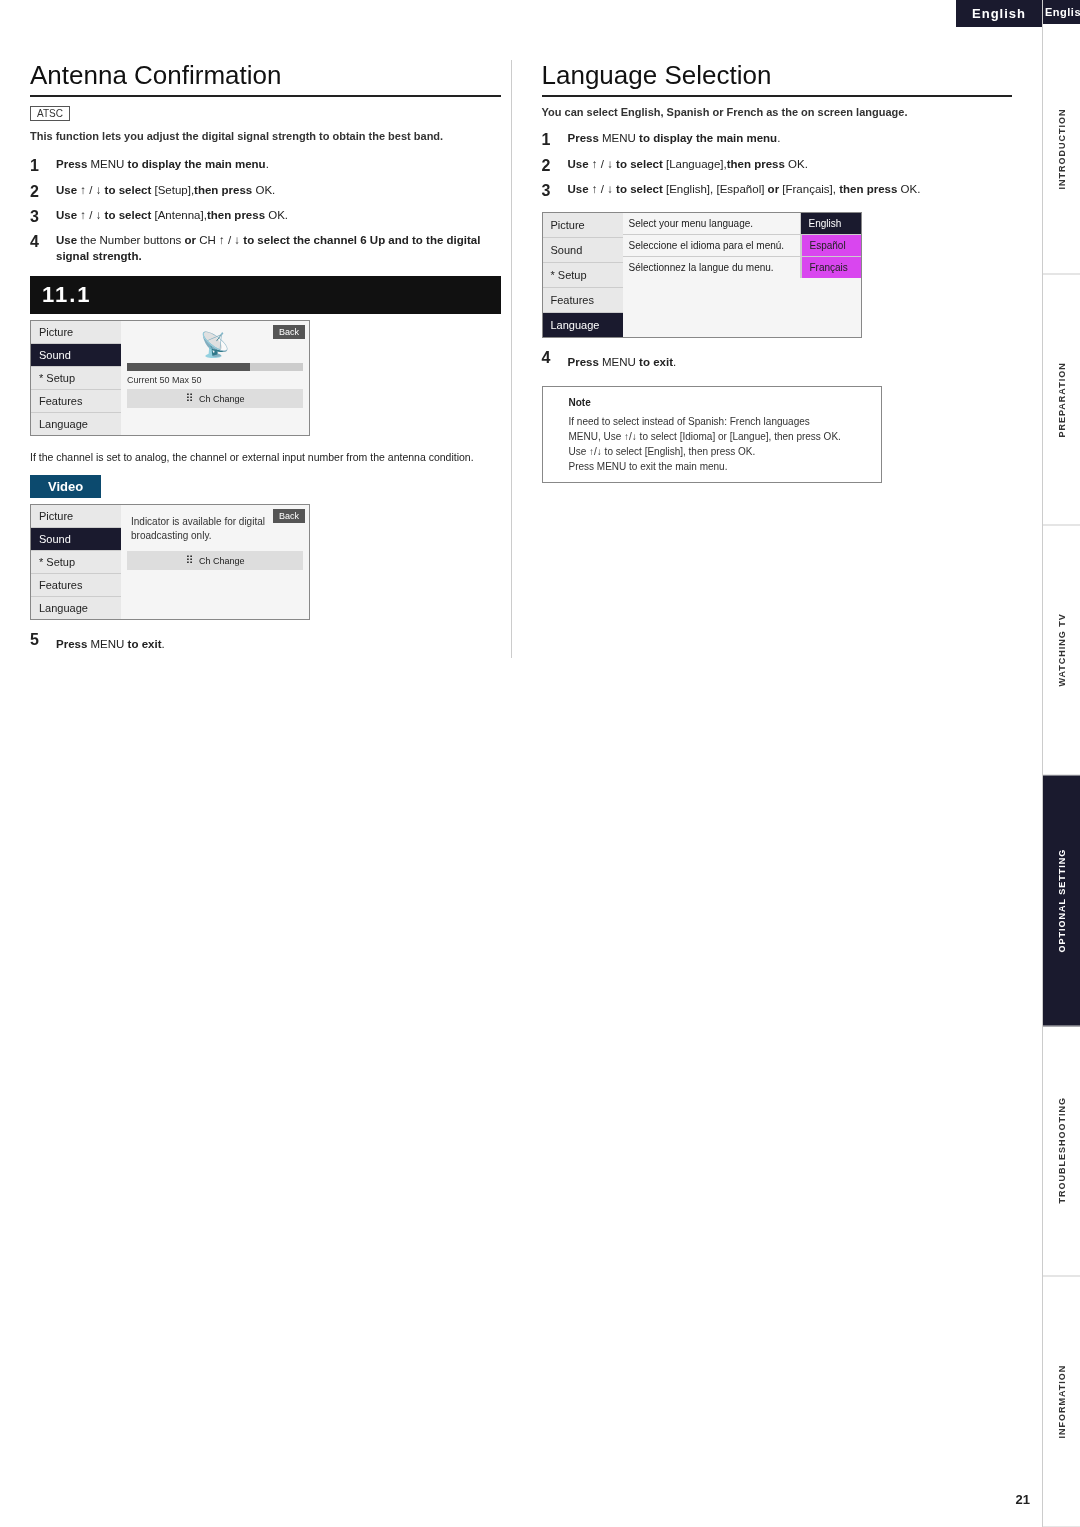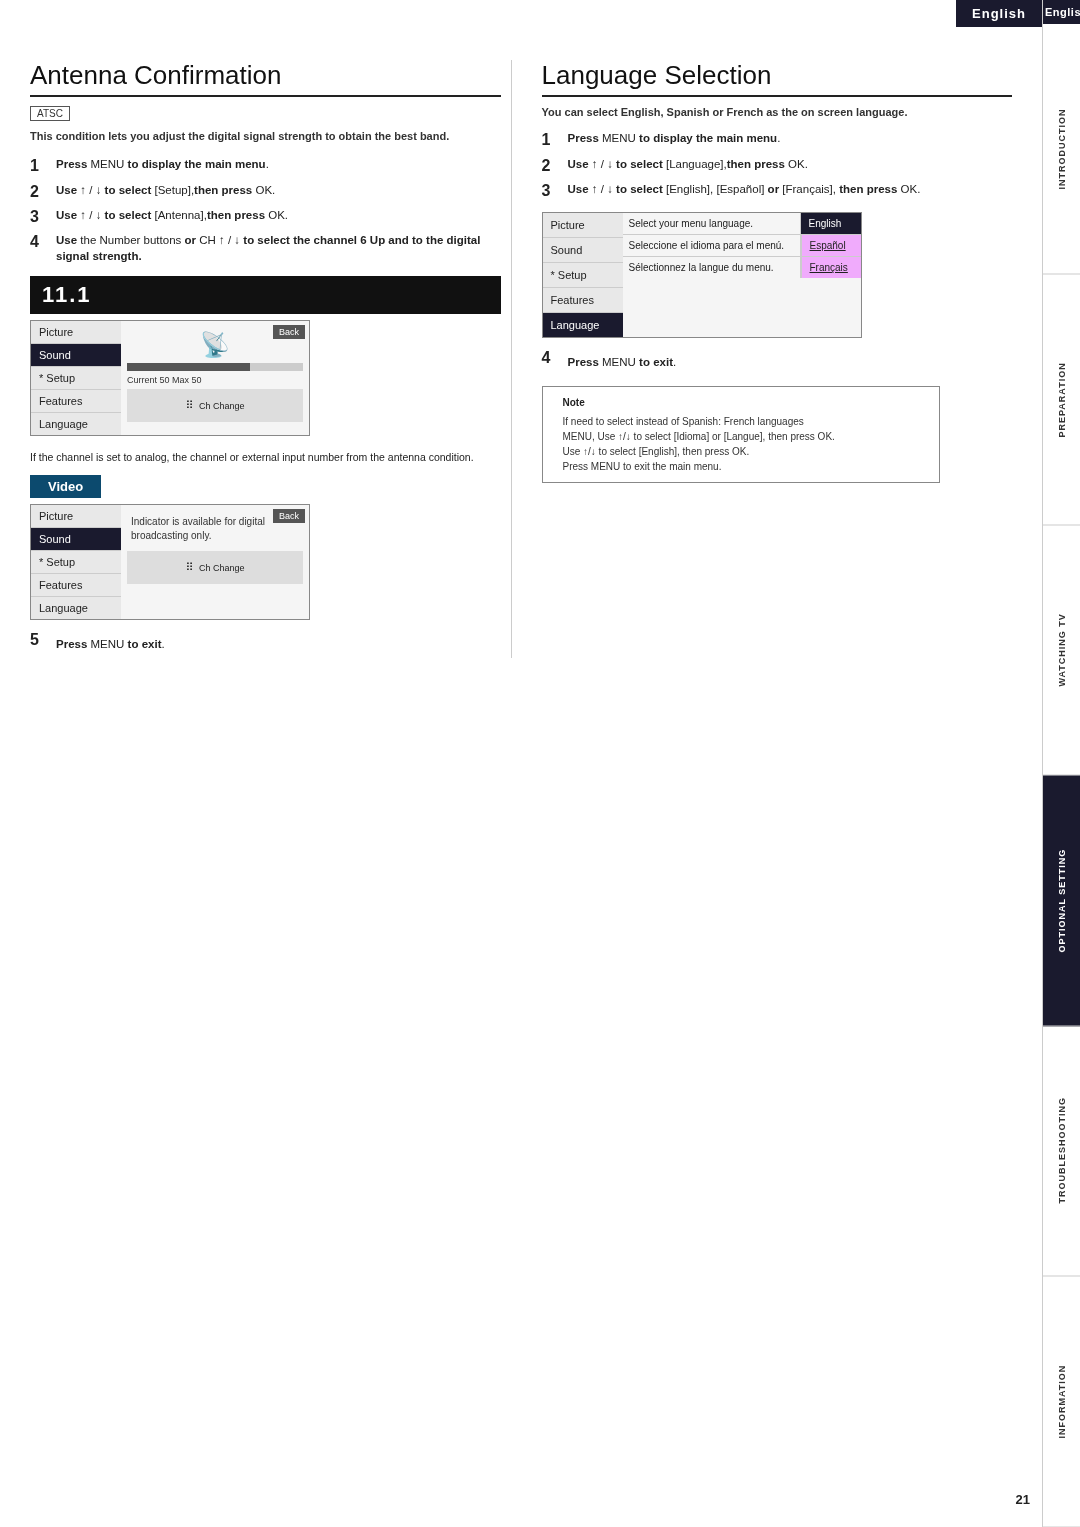--- a/index.html
+++ b/index.html
@@ -212,21 +212,21 @@
     }
     .current-label {
       font-size: 9px;
       color: #333;
       margin-top: 2px;
     }
     .ch-change {
       background: #ddd;
       text-align: center;
       font-size: 9px;
-      padding: 10px;
+      padding: 3px;
       margin-top: 4px;
     }
     .ch-dots {
       font-size: 11px;
       margin-right: 3px;
     }
 
     
     .caption-text {
       font-size: 10.5px;
@@ -308,35 +308,34 @@
     }
     .lang-value {
       background: #1a1a2e;
       color: #fff;
       font-size: 10px;
       padding: 5px 8px;
       min-width: 60px;
       text-align: left;
     }
     .lang-value.white {
-      background: #f0abfc;
+      background: #d946ef;
       color: #222;
       border-left: 1px solid #ccc;
-      text-decoration: underline;
     }
 
     
     .note-box {
       border: 1px solid #888;
-      padding: 8px 20px;
+      padding: 8px 26px;
       margin-top: 10px;
       font-size: 10px;
       line-height: 1.5;
       background: #fff;
-      width: 398px;
+      width: 340px;
     }
     .note-title {
       font-size: 10px;
       font-weight: bold;
       margin-bottom: 4px;
       color: #222;
     }
     .note-text {
       font-size: 10px;
       color: #333;
@@ -373,21 +372,21 @@
   <div class="sidebar-section">TROUBLESHOOTING</div>
   <div class="sidebar-section">INFORMATION</div>
 </div>
 
 <div class="main-content">
   <div class="two-col">
 
     <div class="col-left">
       <h1 class="section-title">Antenna Confirmation</h1>
       <div class="badge">ATSC</div>
-      <div class="intro-text">This condition lets you adjust the digital signal strength to obtain the best band.</div>
+      <div class="intro-text">This function lets you adjust the digital signal strength to obtain the best band.</div>
 
       <ol class="steps">
         <li>
           <span class="step-num">1</span>
           <span class="step-text"><span class="bold">Press</span> MENU <span class="bold">to display the main menu</span>.</span>
         </li>
         <li>
           <span class="step-num">2</span>
           <span class="step-text"><span class="bold">Use</span> ↑ / ↓ <span class="bold">to select</span> [Setup],<span class="bold">then press</span> OK.</span>
         </li>

